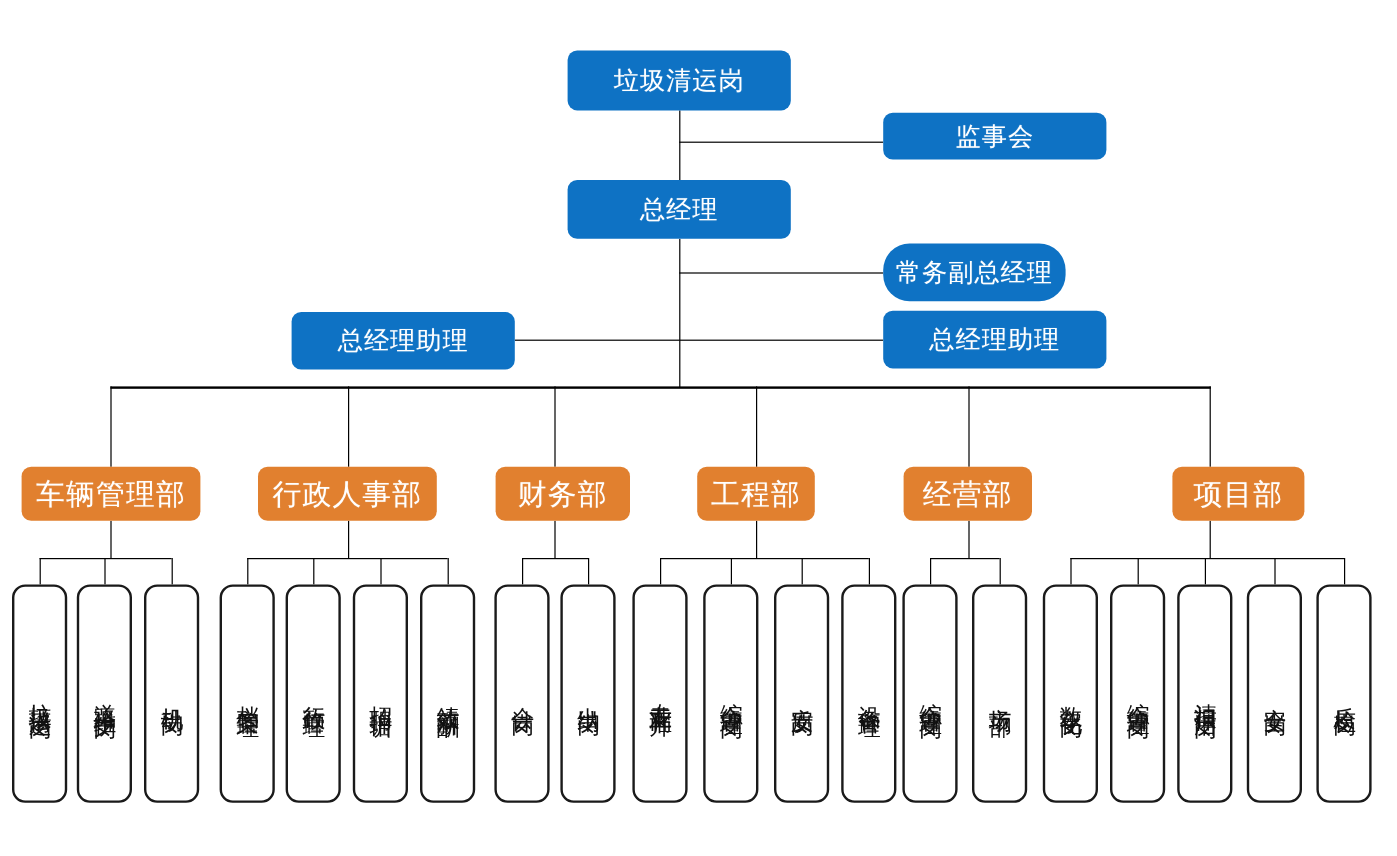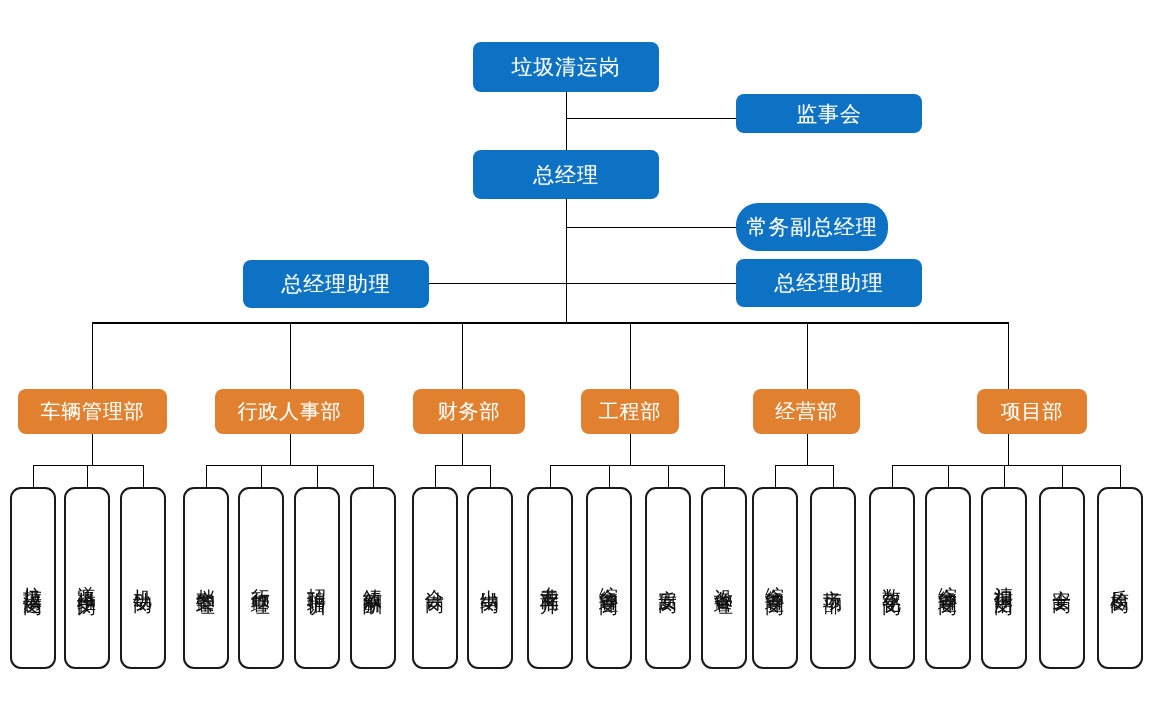--- a/index.html
+++ b/index.html
@@ -39,21 +39,21 @@
   .node.blue {
     background: #0E72C4;
     color: #ffffff;
     font-size: 21px;
     font-weight: 400;
     text-shadow: 0 0 1px rgba(255,255,255,.35);
   }
   .node.orange {
     background: #E1802F;
     color: #ffffff;
-    font-size: 20px;
+    font-size: 24px;
     font-weight: 400;
     text-shadow: 0 0 1px rgba(255,255,255,.35);
   }
   .node.leaf {
     background: #ffffff;
     color: #111111;
     border: 2px solid #1a1a1a;
     border-radius: 11px;
     font-size: 19px;
     writing-mode: vertical-rl;

